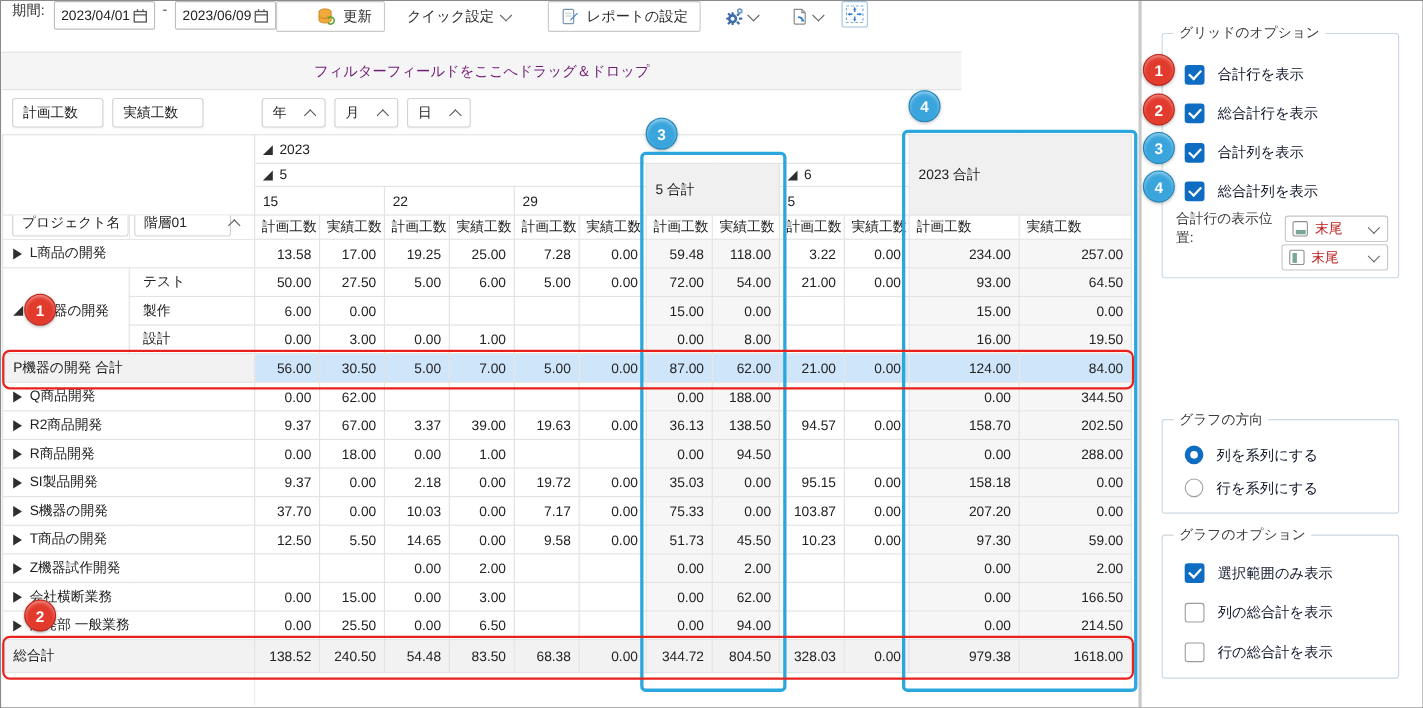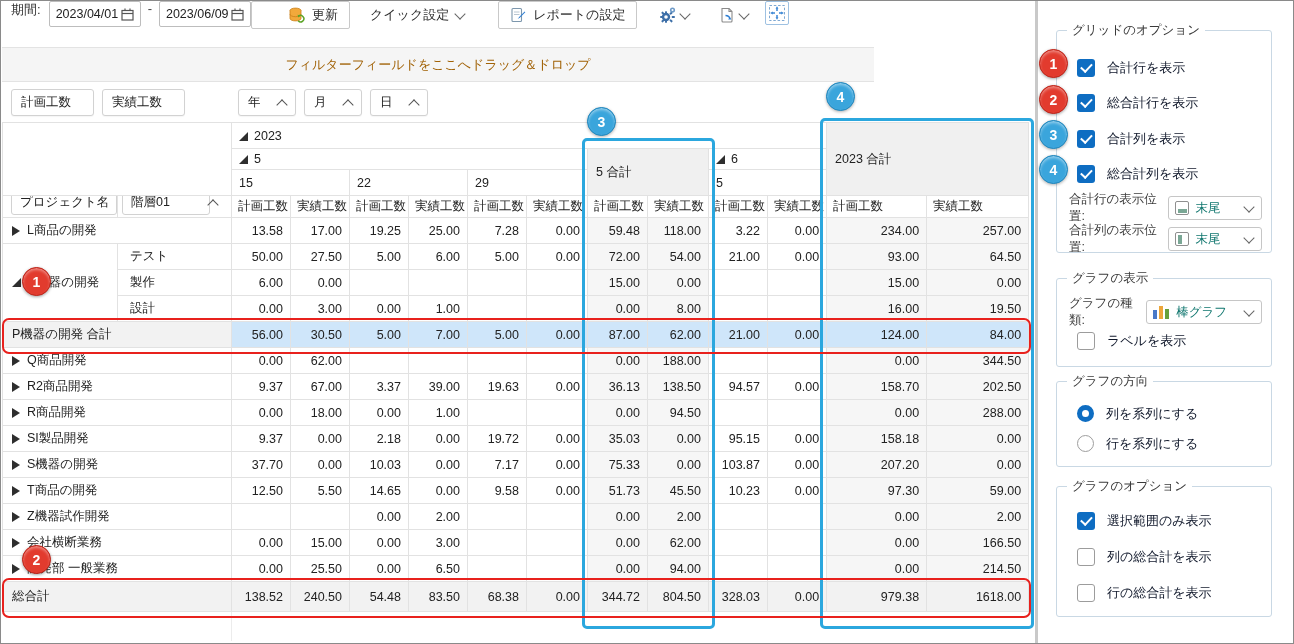--- a/index.html
+++ b/index.html
@@ -11,21 +11,21 @@
   .date-input{display:flex;align-items:center;justify-content:space-between;width:92px;height:26px;border:1px solid #bdbdbd;border-radius:2px;background:#fff;padding:0 6px;box-sizing:border-box;font-size:12.5px;color:#222;}
   .sep{margin:0 7px;color:#444;font-size:13px;}
   .btn{display:flex;align-items:center;gap:7px;height:28px;border:1px solid #c9c9c9;border-radius:2px;background:#fff;padding:0 11px;font-size:13px;color:#2b2b2b;box-sizing:border-box;}
   .btn.flat{border-color:transparent;}
   .chev{width:7px;height:7px;border-right:1.6px solid #666;border-bottom:1.6px solid #666;transform:rotate(45deg);margin-top:-3px;flex:none;}
   .caret{width:7px;height:7px;border-right:1.6px solid #555;border-bottom:1.6px solid #555;transform:rotate(-135deg);margin-top:4px;flex:none;}
   .icon-btn{display:flex;align-items:center;gap:4px;padding:0 6px;height:28px;}
   .expand-box{width:24px;height:24px;display:flex;align-items:center;justify-content:center;border:1px solid #9ec1e2;border-radius:2px;box-sizing:border-box;}
 
   
-  .filter-bar{position:absolute;left:1px;top:46px;width:872px;height:35px;background:#f5f5f5;border-top:1px solid #e3e3e3;border-bottom:1px solid #e3e3e3;display:flex;align-items:center;justify-content:center;font-size:13px;color:#a16207;box-sizing:border-box;}
+  .filter-bar{position:absolute;left:1px;top:46px;width:872px;height:35px;background:#f5f5f5;border-top:1px solid #e3e3e3;border-bottom:1px solid #e3e3e3;display:flex;align-items:center;justify-content:center;font-size:13px;color:#701a75;box-sizing:border-box;}
   .fields-row{position:absolute;left:1px;top:82px;width:1033px;height:39px;background:#fff;}
   .fbtn{position:absolute;top:6px;height:27px;display:flex;align-items:center;justify-content:space-between;border:1px solid #d2d2d2;border-radius:3px;background:#fff;padding:0 9px;font-size:12.5px;color:#222;box-sizing:border-box;box-shadow:0 1px 1px rgba(0,0,0,.04);}
 
   
   .pivot-wrap{position:absolute;left:1px;top:121px;}
   table.pivot{border-collapse:collapse;table-layout:fixed;width:1024px;}
   table.pivot td{border:1px solid #e2e2e2;font-size:12.5px;color:#222;overflow:hidden;white-space:nowrap;box-sizing:border-box;}
   td.tl{border:none;background:#fff;}
   td.h{background:#fff;text-align:left;padding-left:7px;color:#333;}
   td.h .hlbl{margin-left:6px;}
@@ -63,21 +63,21 @@
   .glegend{position:absolute;top:-9px;left:10px;background:#fff;padding:0 5px;font-size:12.5px;color:#3a3a3a;}
   .opt-row{position:absolute;left:20px;display:flex;align-items:center;gap:12px;height:19px;font-size:13px;color:#0f172a;}
   .cb{width:18px;height:18px;border-radius:3px;box-sizing:border-box;flex:none;position:relative;}
   .cb.on{background:#0e6dc2;}
   .cb.on::after{content:"";position:absolute;left:6px;top:2.5px;width:4.5px;height:9px;border-right:2px solid #fff;border-bottom:2px solid #fff;transform:rotate(43deg);}
   .cb.off{background:#fff;border:1px solid #9c9c9c;}
   .rd{width:17px;height:17px;border-radius:50%;box-sizing:border-box;flex:none;background:#fff;}
   .rd.on{border:5.5px solid #0e6dc2;}
   .rd.off{border:1px solid #9e9e9e;}
   .sel-row{position:absolute;left:12px;width:193px;display:flex;align-items:center;font-size:12.5px;color:#3c3c3c;}
-  .select{display:flex;align-items:center;gap:6px;border:1px solid #c6c6c6;border-radius:3px;background:#fff;height:24px;padding:0 8px 0 6px;box-sizing:border-box;margin-left:auto;font-size:12.5px;color:#0f766e;}
+  .select{display:flex;align-items:center;gap:6px;border:1px solid #c6c6c6;border-radius:3px;background:#fff;height:24px;padding:0 8px 0 6px;box-sizing:border-box;margin-left:auto;font-size:12.5px;color:#b91c1c;}
   .pos-ico{width:14px;height:14px;border:1px solid #8f8f8f;border-radius:2px;position:relative;background:#fff;flex:none;box-sizing:border-box;}
   .pos-ico.row::after{content:"";position:absolute;left:1.5px;right:1.5px;bottom:1.5px;height:4px;background:#7aa795;}
   .pos-ico.col::after{content:"";position:absolute;left:1.5px;top:1.5px;bottom:1.5px;width:4px;background:#7aa795;}
   .bars{width:17px;height:14px;display:flex;align-items:flex-end;gap:2px;flex:none;}
   .bars span{width:4px;display:block;}
 </style>
 </head>
 <body>
 
 <div class="window">
@@ -525,50 +525,28 @@
         </div>
       <div class="sel-row" style="top:160px;">
         <span>合計行の表示位置:</span>
         <div class="select" style="width:97px;">
           <span class="pos-ico row"></span>
           <span>末尾</span>
           <span class="chev" style="margin-left:auto;"></span>
         </div>
       </div>
       <div class="sel-row" style="top:191px;">
-        <span>合計列の表示位置:</span>
         <div class="select" style="width:97px;">
           <span class="pos-ico col"></span>
           <span>末尾</span>
           <span class="chev" style="margin-left:auto;"></span>
         </div>
       </div>
     </div>
 
-    <div class="gbox" id="gbox2" style="top:277px;height:89px;">
-      <span class="glegend">グラフの表示</span>
-      <div class="sel-row" style="top:16px;">
-        <span>グラフの種類:</span>
-        <div class="select" style="width:119px;">
-          <span class="bars">
-              <span style="height:9px;background:#4979c8;"></span>
-              <span style="height:13px;background:#eda63a;"></span>
-              <span style="height:10px;background:#66a03c;"></span>
-            </span>
-          <span>棒グラフ</span>
-          <span class="chev" style="margin-left:auto;"></span>
-        </div>
-      </div>
-      <div id="chart-disp-checks">
-          <div class="opt-row" style="top: 52px;">
-            <span class="cb off"></span>
-            <span>ラベルを表示</span>
-          </div>
-        </div>
-    </div>
 
     <div class="gbox" id="gbox3" style="top:380px;height:86px;">
       <span class="glegend">グラフの方向</span>
       <div id="chart-dir-radios">
           <div class="opt-row" style="top: 22px;">
             <span class="rd on"></span>
             <span>列を系列にする</span>
           </div>
           <div class="opt-row" style="top: 52px;">
             <span class="rd off"></span>

